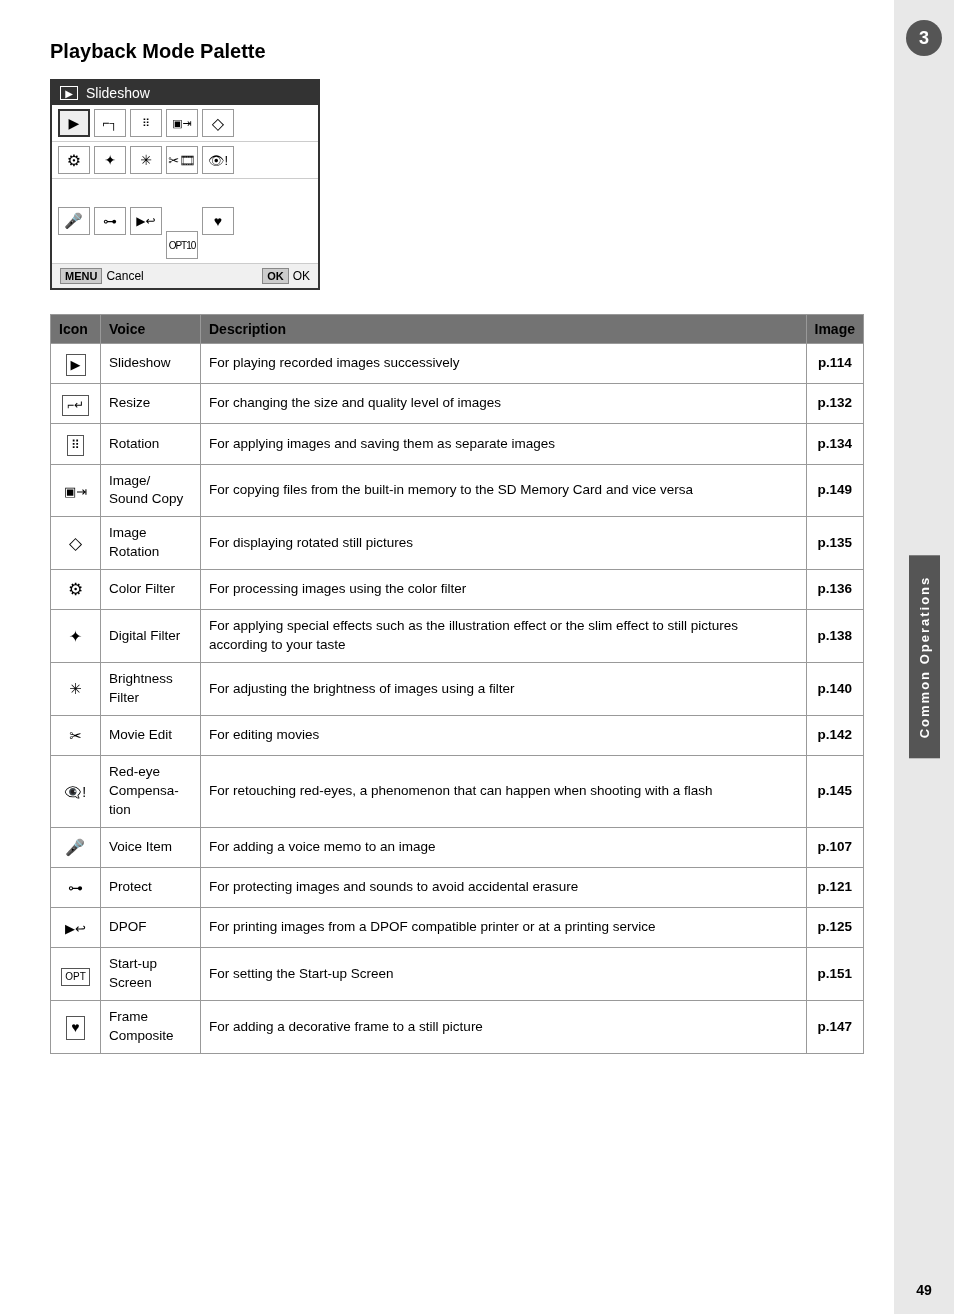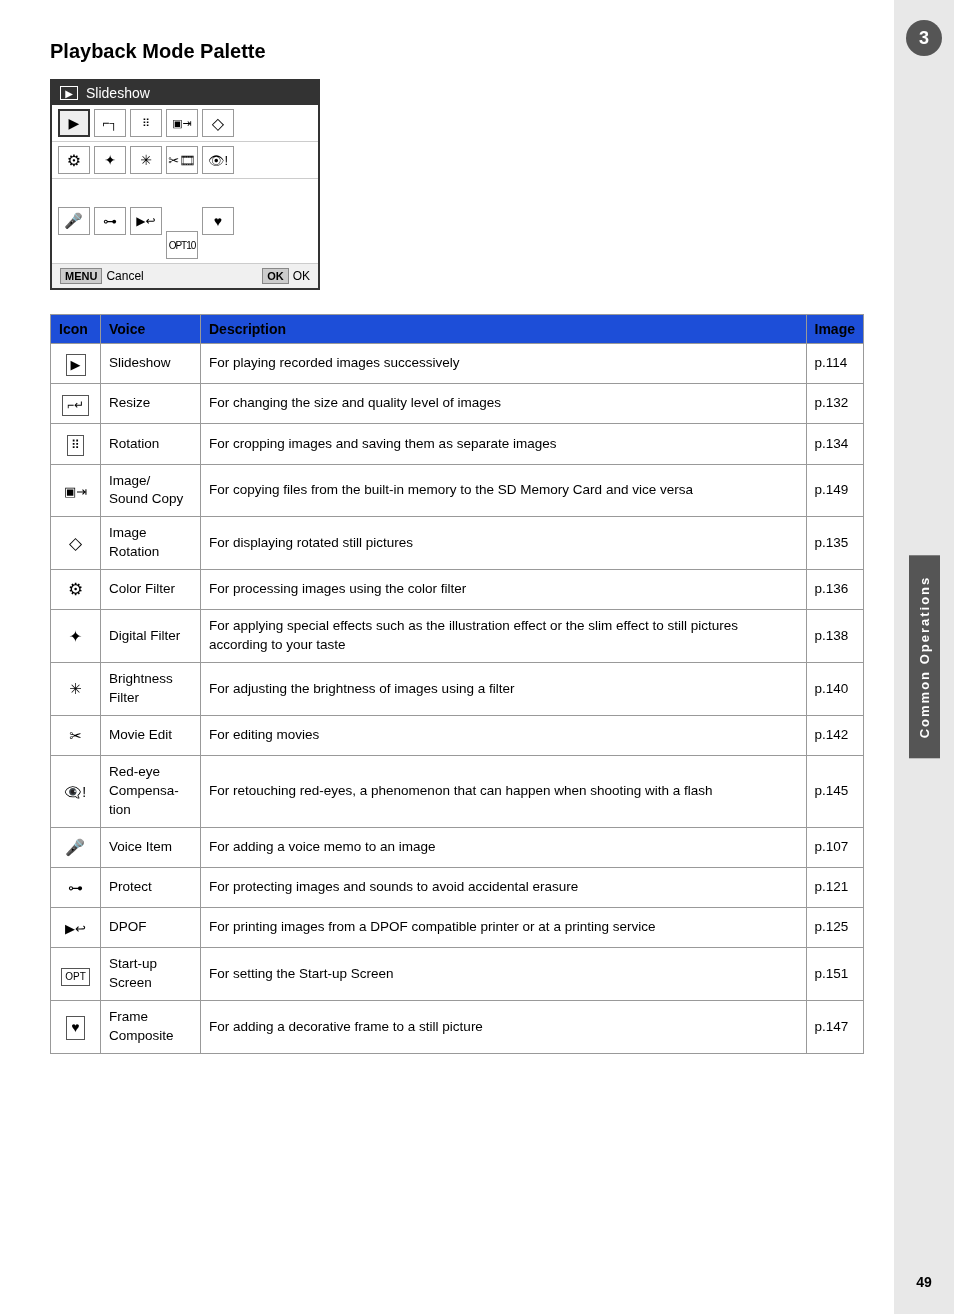--- a/index.html
+++ b/index.html
@@ -63,21 +63,21 @@
       font-size: 18px;
       font-weight: bold;
       position: absolute;
       top: 20px;
       left: 50%;
       transform: translateX(-50%);
     }
 
     .page-number {
       position: absolute;
-      bottom: 24px;
+      bottom: 16px;
       left: 50%;
       transform: translateX(-50%);
       font-size: 14px;
       font-weight: bold;
     }
 
     .section-title {
       font-size: 20px;
       font-weight: bold;
       margin-bottom: 16px;
@@ -160,21 +160,21 @@
     }
 
     
     table {
       width: 100%;
       border-collapse: collapse;
       margin-top: 4px;
     }
 
     th {
-      background: #1d4ed8;
+      background: #737373;
       border: 1px solid #999;
       padding: 6px 8px;
       text-align: left;
       font-weight: bold;
       font-size: 14px;
     }
 
     td {
       border: 1px solid #999;
       padding: 7px 8px;
@@ -188,21 +188,22 @@
       width: 50px;
       font-size: 18px;
     }
 
     td.item-cell {
       width: 100px;
     }
 
     td.page-cell {
       width: 37px;
-      text-align: left;
+      text-align: center;
+      font-weight: bold;
     }
   </style>
 </head>
 <body>
 
 <div class="page-container">
   <div class="main-content">
 
     <div class="section-title">Playback Mode Palette</div>
 
@@ -264,21 +265,21 @@
           </tr>
           <tr>
             <td class="icon-cell"><span style="display:inline-block;border:1px solid #555;padding:1px 4px;font-size:12px;">⌐↵</span></td>
             <td class="item-cell">Resize</td>
             <td>For changing the size and quality level of images</td>
             <td class="page-cell">p.132</td>
           </tr>
           <tr>
             <td class="icon-cell"><span style="display:inline-block;border:1px solid #555;padding:1px 3px;font-size:12px;">⠿</span></td>
             <td class="item-cell">Rotation</td>
-            <td>For cropping images and saving them as separate images</td>
+            <td>For applying images and saving them as separate images</td>
             <td class="page-cell">p.134</td>
           </tr>
           <tr>
             <td class="icon-cell"><span style="font-size:13px;">▣⇥</span></td>
             <td class="item-cell">Image/ Sound Copy</td>
             <td>For copying files from the built-in memory to the SD Memory Card and vice versa</td>
             <td class="page-cell">p.149</td>
           </tr>
           <tr>
             <td class="icon-cell"><span style="font-size:17px;">◇</span></td>

